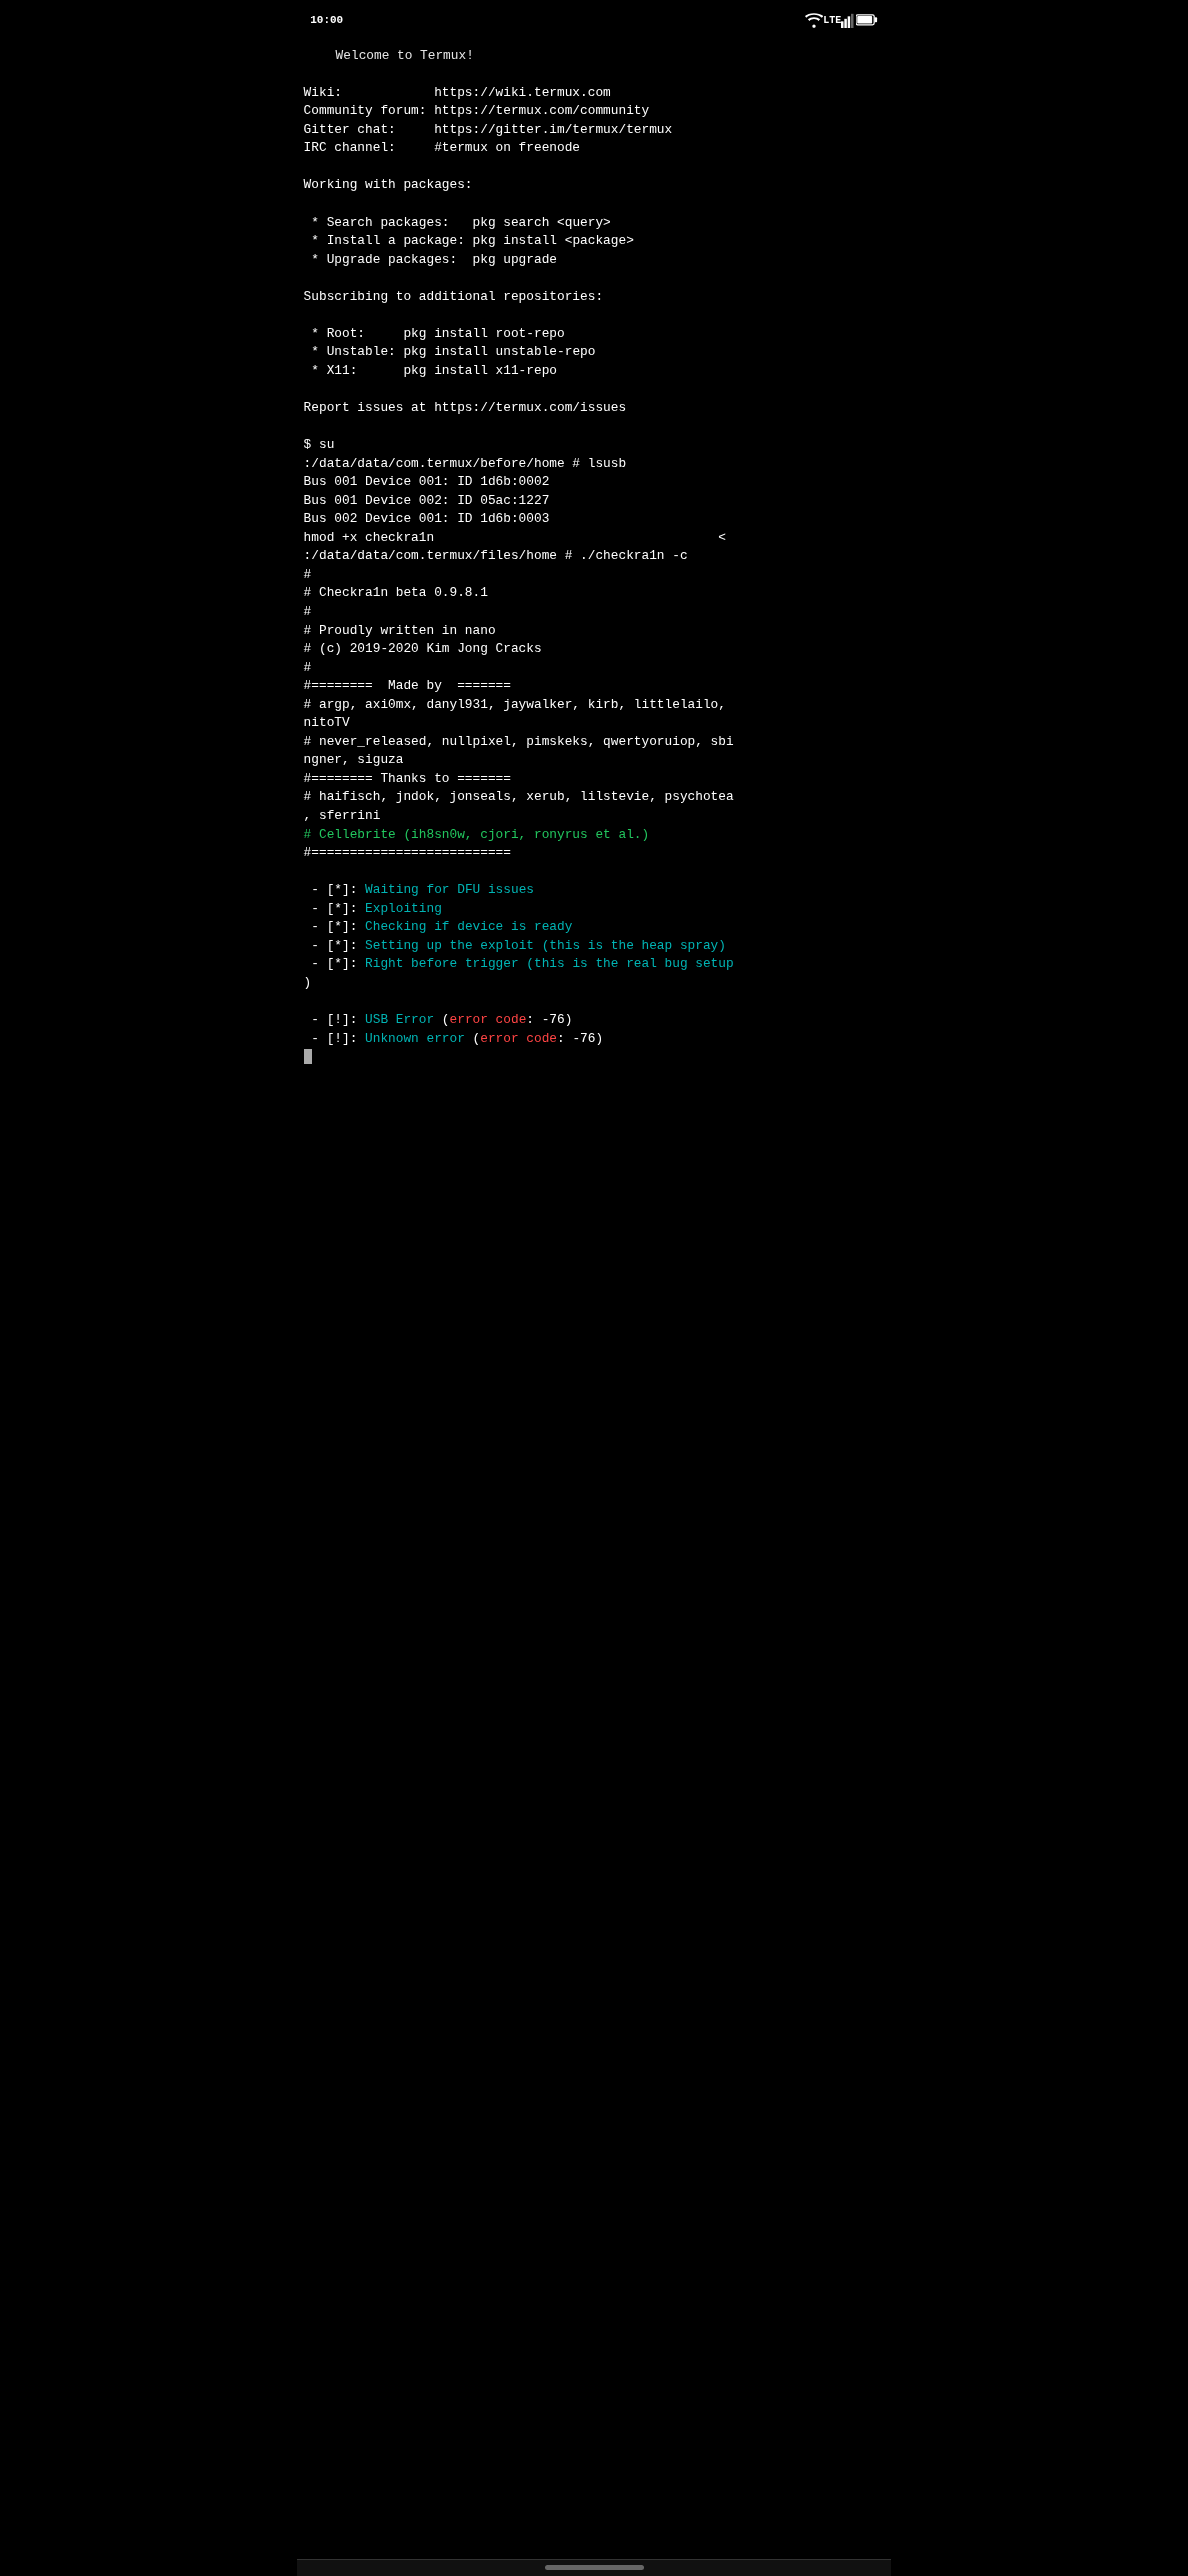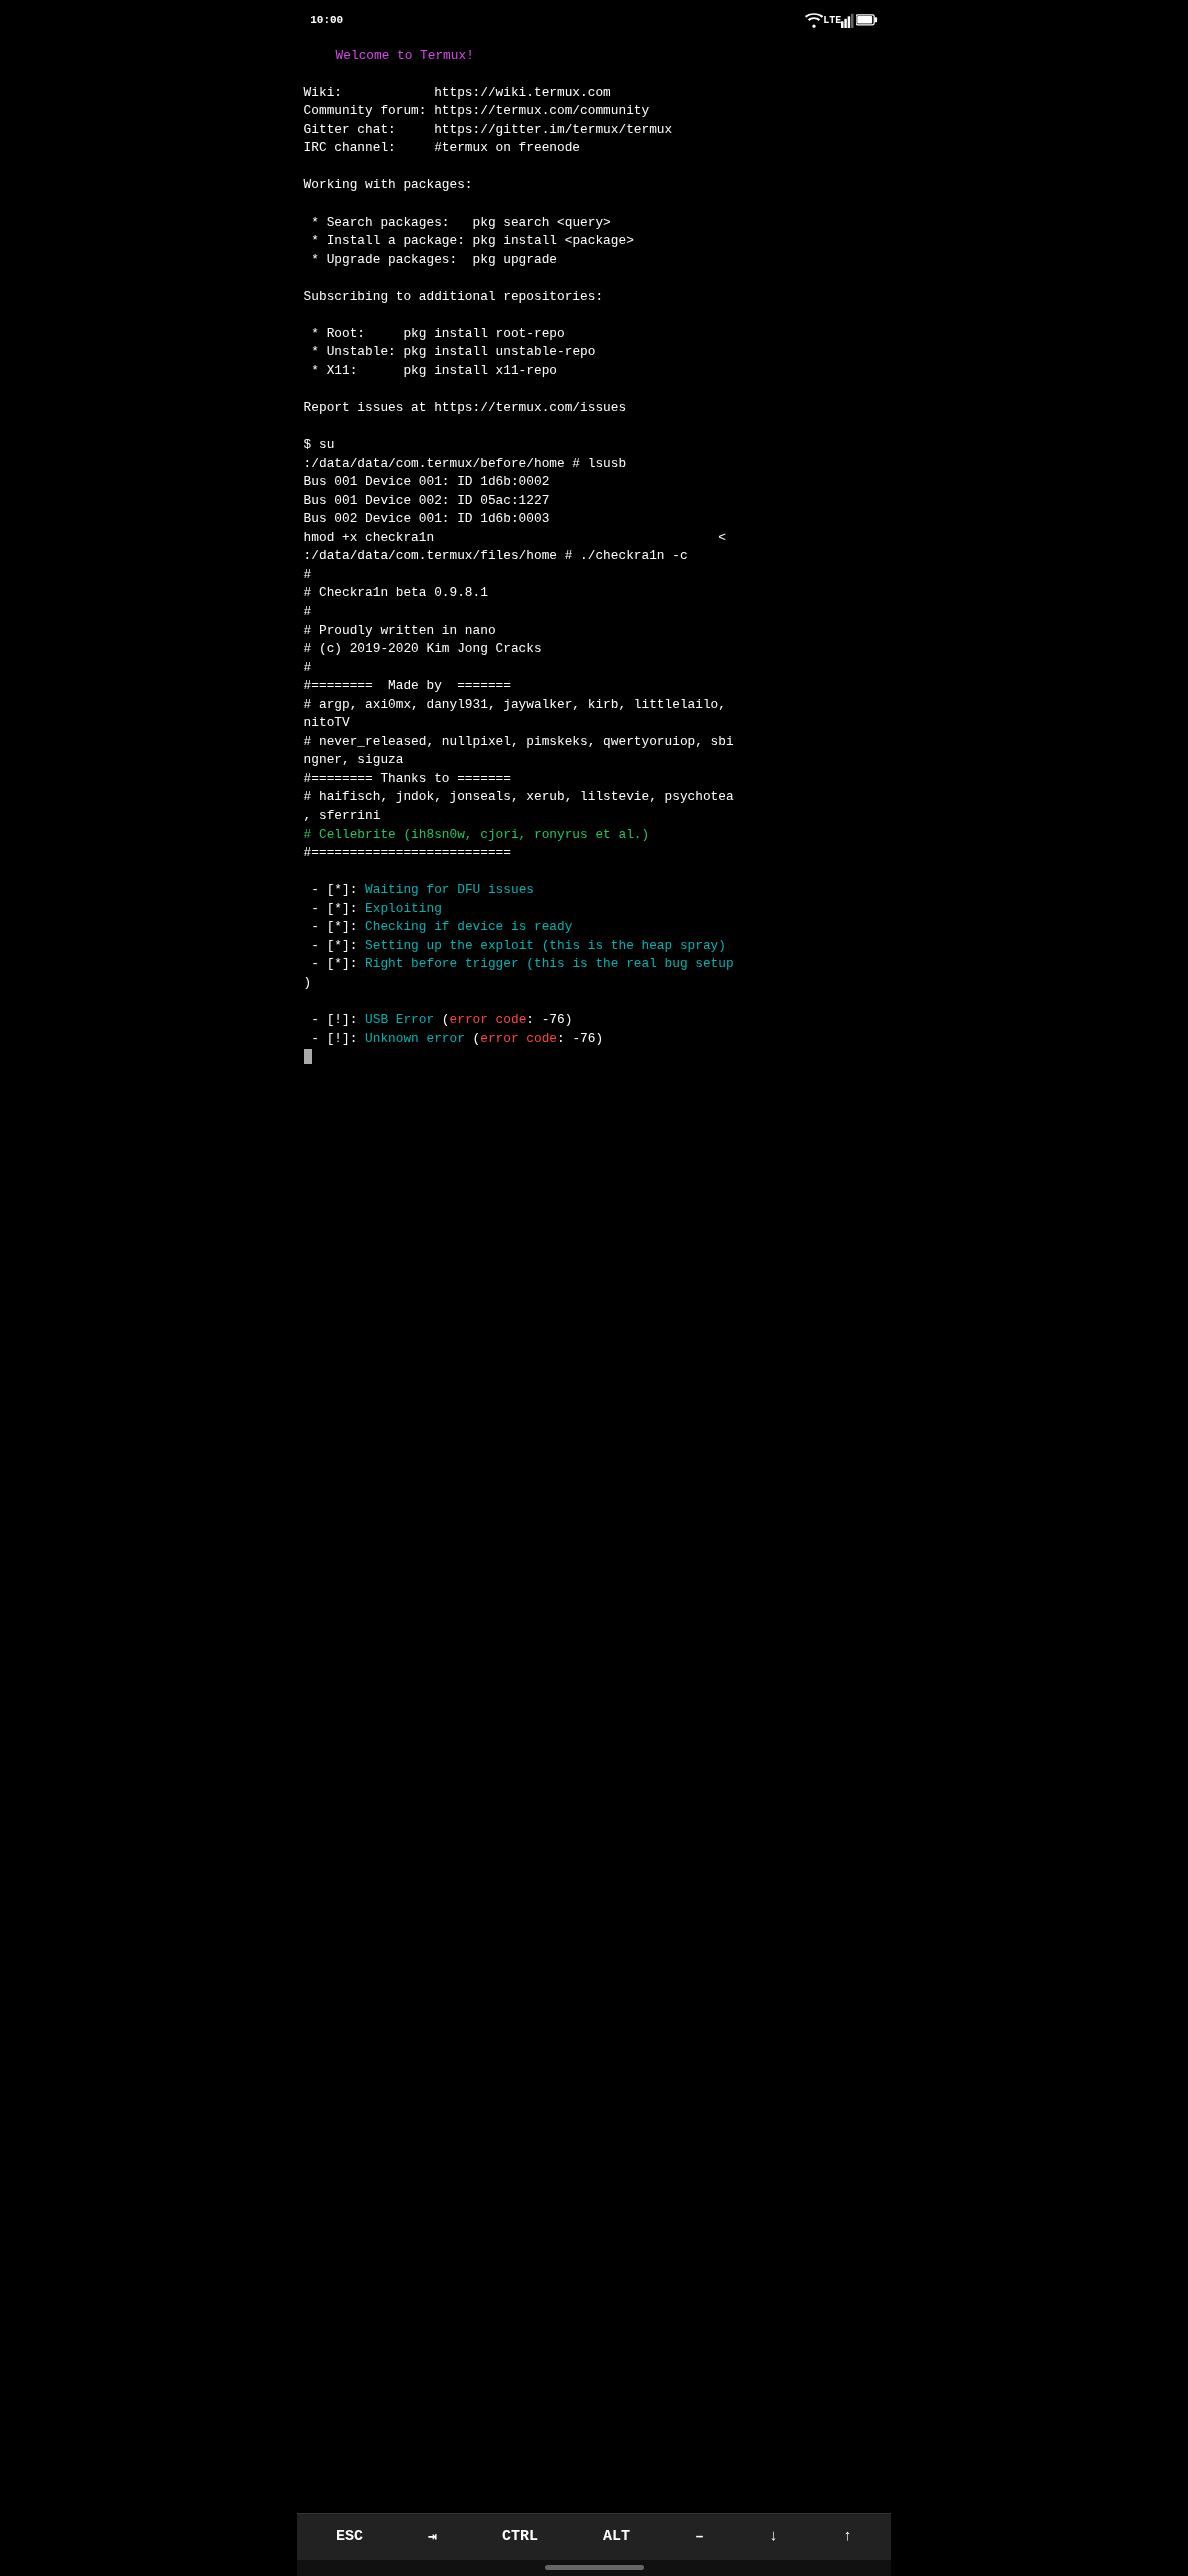--- a/index.html
+++ b/index.html
@@ -127,21 +127,21 @@
 
     <svg width="21.5" height="11.6" viewBox="0 0 26 14" fill="white">
       <rect x="0" y="1" width="22" height="12" rx="2" ry="2" stroke="white" stroke-width="1.5" fill="none"></rect>
       <rect x="22.5" y="4" width="3" height="6" rx="1" fill="white"></rect>
       <rect x="1.5" y="2.5" width="18" height="9" rx="1" fill="white"></rect>
     </svg>
   </div>
 </div>
 
 <div class="terminal-wrapper">
-  <div class="terminal-content"><span style="color:#d946ef;padding-left:32px;">Welcome to Termux!</span>
+  <div class="terminal-content"><span style="color:#e5e5e5;padding-left:32px;">Welcome to Termux!</span>
 
 <span style="color:#ffffff;">Wiki:            https://wiki.termux.com</span>
 <span style="color:#ffffff;">Community forum: https://termux.com/community</span>
 <span style="color:#ffffff;">Gitter chat:     https://gitter.im/termux/termux</span>
 <span style="color:#ffffff;">IRC channel:     #termux on freenode</span>
 
 <span style="color:#ffffff;">Working with packages:</span>
 
 <span style="color:#ffffff;"> * Search packages:   pkg search &lt;query&gt;</span>
 <span style="color:#ffffff;"> * Install a package: pkg install &lt;package&gt;</span>
@@ -185,26 +185,17 @@
 <span style="color:#ffffff;"> - [*]: </span><span style="color:#00b4b4;">Setting up the exploit (this is the heap spray)</span>
 <span style="color:#ffffff;"> - [*]: </span><span style="color:#00b4b4;">Right before trigger (this is the real bug setup</span>
 <span style="color:#ffffff;">)</span><span style="color:#00b4b4;"></span>
 
 <span style="color:#ffffff;"> - [!]: </span><span style="color:#00b4b4;">USB Error</span><span style="color:#ffffff;"> (</span><span style="color:#ff4444;">error code</span><span style="color:#ffffff;">: -76)</span>
 <span style="color:#ffffff;"> - [!]: </span><span style="color:#00b4b4;">Unknown error</span><span style="color:#ffffff;"> (</span><span style="color:#ff4444;">error code</span><span style="color:#ffffff;">: -76)</span>
 <span class="cursor" style="display:inline-block;width:8.3px;height:15px;background:#aaa;vertical-align:middle;"></span></div>
 </div>
 
 <div class="bottom-bar">
-  <div class="keyboard-bar">
-    <span class="keyboard-key">ESC</span>
-    <span class="keyboard-key">⇥</span>
-    <span class="keyboard-key">CTRL</span>
-    <span class="keyboard-key">ALT</span>
-    <span class="keyboard-key">–</span>
-    <span class="keyboard-key">↓</span>
-    <span class="keyboard-key">↑</span>
-  </div>
   <div class="scroll-bar-area">
     <div class="scroll-indicator"></div>
   </div>
 </div>
 
 
 </body></html>

